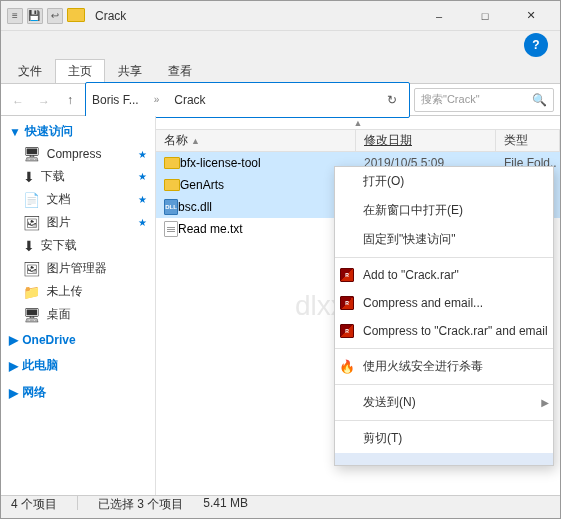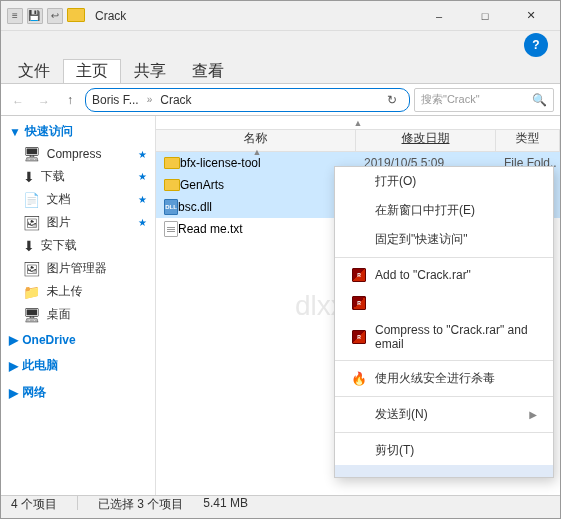--- a/index.html
+++ b/index.html
@@ -79,21 +79,21 @@
       border-bottom: 1px solid #ccc;
     }
     .ribbon-tabs {
       display: flex;
       height: 26px;
       align-items: flex-end;
       padding-left: 4px;
     }
     .ribbon-tab {
       padding: 4px 12px;
-      font-size: 16px;
+      font-size: 12px;
       color: #333;
       cursor: pointer;
       border: 1px solid transparent;
       border-bottom: none;
       background: transparent;
       height: 24px;
       display: flex;
       align-items: center;
       text-align: center;
     }
@@ -141,29 +141,29 @@
       align-items: center;
       justify-content: center;
       color: #555;
       cursor: pointer;
       font-size: 12px;
       border-radius: 2px;
     }
     .nav-btn.disabled { color: #bbb; cursor: default; }
     .address-path {
       flex: 1;
-      height: 24px;
+      height: 36px;
       border: 1px solid #0078d7;
-      border-radius: 10px;
+      border-radius: 2px;
       display: flex;
       align-items: center;
       padding: 0 6px;
       background: white;
       font-size: 12px;
-      gap: 8px;
+      gap: 15px;
     }
     .path-segment {
       color: #333;
       cursor: pointer;
     }
     .path-separator {
       color: #888;
       font-size: 10px;
     }
     .path-current {
@@ -265,21 +265,20 @@
     }
     .col-header {
       display: flex;
       align-items: center;
       padding: 0 8px;
       font-size: 12px;
       color: #333;
       border-right: 1px solid #e0e0e0;
       cursor: pointer;
       user-select: none;
-      flex-direction: column;
     }
     .col-name { width: 200px; }
     .col-date { width: 140px; text-decoration: underline; }
     .col-type { flex: 1; }
     .sort-arrow { font-size: 9px; margin-left: 3px; color: #888; }
 
     .file-row {
       display: flex;
       height: 22px;
       align-items: center;
@@ -365,21 +364,21 @@
       width: 220px;
       background: white;
       border: 1px solid #ccc;
       box-shadow: 2px 4px 12px rgba(0,0,0,0.2);
       z-index: 100;
       font-size: 12px;
     }
     .ctx-item {
       display: flex;
       align-items: center;
-      padding: 6px 16px;
+      padding: 6px 4px;
       cursor: pointer;
       color: #333;
       gap: 8px;
       position: relative;
     }
     .ctx-item.highlighted { background: #e0eaf8; }
     .ctx-separator {
       height: 1px;
       background: #e0e0e0;
       margin: 3px 0;
@@ -622,20 +621,21 @@
       <div class="ctx-item">
         <div class="ctx-icon">
             <div class="ctx-rar-icon">R</div>
           </div>
         <span>Add to "Crack.rar"</span>
       </div>
       <div class="ctx-item">
         <div class="ctx-icon">
             <div class="ctx-rar-icon">R</div>
           </div>
+        <span>Compress and email...</span>
       </div>
       <div class="ctx-item">
         <div class="ctx-icon">
             <div class="ctx-rar-icon">R</div>
           </div>
         <span>Compress to "Crack.rar" and email</span>
       </div>
       <div class="ctx-separator"></div>
       <div class="ctx-item">
         <div class="ctx-icon">

